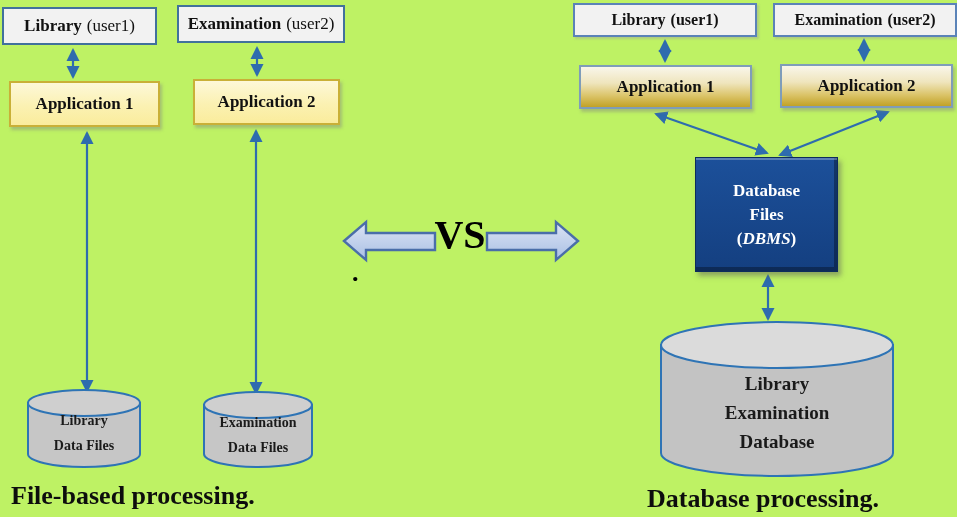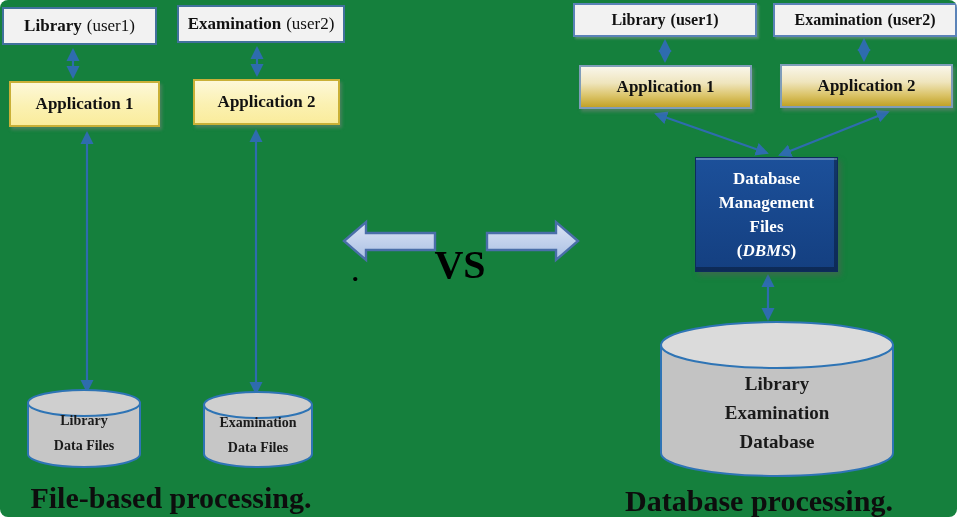--- a/index.html
+++ b/index.html
@@ -1,18 +1,18 @@
 <!DOCTYPE html>
 <html><head>
 <meta charset="utf-8">
 <style>
   html,body{margin:0;padding:0;background:#fff;}
   #canvas{
-    position:relative;width:957px;height:517px;background:#15803d;overflow:hidden;
-    font-family:"Liberation Serif","DejaVu Serif",serif;color:#111;border-radius:8px;
+    position:relative;width:957px;height:517px;background:#bef264;overflow:hidden;
+    font-family:"Liberation Serif","DejaVu Serif",serif;color:#111;
   }
   .abs{position:absolute;}
   svg.overlay{position:absolute;left:0;top:0;pointer-events:none;}
   .box{display:flex;align-items:center;justify-content:center;box-sizing:border-box;text-align:center;}
   .ubox{background:#F2F2F2;font-size:17px;font-weight:700;}
   .ubox-l{border:2px solid #41719C;}
   .ubox-r{border:2px solid #5B83B8;box-shadow:2px 2px 2px rgba(160,160,160,.45);font-size:16px;}
   .buser{margin-left:5px;}
   .ubox-l .buser{font-weight:400;}
   .ubox-r .buser{font-weight:700;}
@@ -22,21 +22,21 @@
   .appbox-r{background:linear-gradient(180deg,#F9F6EA 0%,#EFE5BD 40%,#DBC469 72%,#C2A227 100%);
             border:2px solid #7F9DB9;box-shadow:2px 3px 3px rgba(130,130,130,.45);}
   .dbms{background:linear-gradient(180deg,#1C509A 0%,#143F80 100%);color:#fff;
         border:1px solid #0D2C5C;font-size:17px;font-weight:700;line-height:24px;
         box-shadow:inset 0 2px 0 rgba(255,255,255,.28), inset -3px -4px 0 rgba(0,0,0,.32), 3px 4px 5px rgba(90,90,90,.5);
         flex-direction:column;}
   .dbms .it{font-style:italic;margin-top:33px;}
   .cyl-label{font-weight:700;text-align:center;color:#1a1a1a;}
   .cyl-small{font-size:14px;line-height:25px;}
   .cyl-big{font-size:19px;line-height:29px;}
-  .caption{font-size:30px;font-weight:700;text-align:center;color:#0d0d0d;}
+  .caption{font-size:26px;font-weight:700;color:#0d0d0d;}
   .vs{font-size:40px;font-weight:700;text-align:center;color:#000;}
   .dot{font-size:26px;font-weight:700;color:#000;}
 </style>
 </head>
 <body>
 
 <div id="canvas">
 
   <svg class="overlay" width="957" height="517" viewBox="0 0 957 517">
     <defs>
@@ -93,47 +93,46 @@
     <div>Library</div>
     <div>Data Files</div>
   </div>
   <div class="abs cyl-label cyl-small" style="left:204px;top:410px;width:108px;">
     <div>Examination</div>
     <div>Data Files</div>
   </div>
 
   <div class="abs caption" style="left:11px;top:481px;width:320px;">File-based processing.</div>
 
-  <div class="abs vs" style="left:431px;top:211px;width:58px;height:48px;line-height:48px;margin-top:30px;">VS</div>
+  <div class="abs vs" style="left:431px;top:211px;width:58px;height:48px;line-height:48px;">VS</div>
   <div class="abs dot" style="left:352px;top:258px;width:14px;height:30px;line-height:30px;">.</div>
 
   <div class="abs box ubox ubox-r" style="left:573px;top:3px;width:184px;height:34px;">
     <span>Library</span>
     <span class="buser">(user1)</span>
   </div>
   <div class="abs box ubox ubox-r" style="left:773px;top:3px;width:184px;height:34px;">
     <span>Examination</span>
     <span class="buser">(user2)</span>
   </div>
 
   <div class="abs box appbox appbox-r" style="left:579px;top:65px;width:173px;height:44px;">
     <span>Application 1</span>
   </div>
   <div class="abs box appbox appbox-r" style="left:780px;top:64px;width:173px;height:44px;">
     <span>Application 2</span>
   </div>
 
   <div class="abs box dbms" style="left:695px;top:157px;width:143px;height:115px;">
     <div>Database</div>
-    <div>Management</div>
     <div>Files</div>
     <div><span>(</span><span class="it">DBMS</span><span>)</span></div>
   </div>
 
   <div class="abs cyl-label cyl-big" style="left:661px;top:369px;width:232px;">
     <div>Library</div>
     <div>Examination</div>
     <div>Database</div>
   </div>
 
-  <div class="abs caption" style="left:619px;top:484px;width:280px;">Database processing.</div>
+  <div class="abs caption" style="left:647px;top:484px;width:280px;">Database processing.</div>
 
 </div>
 
 </body></html>

